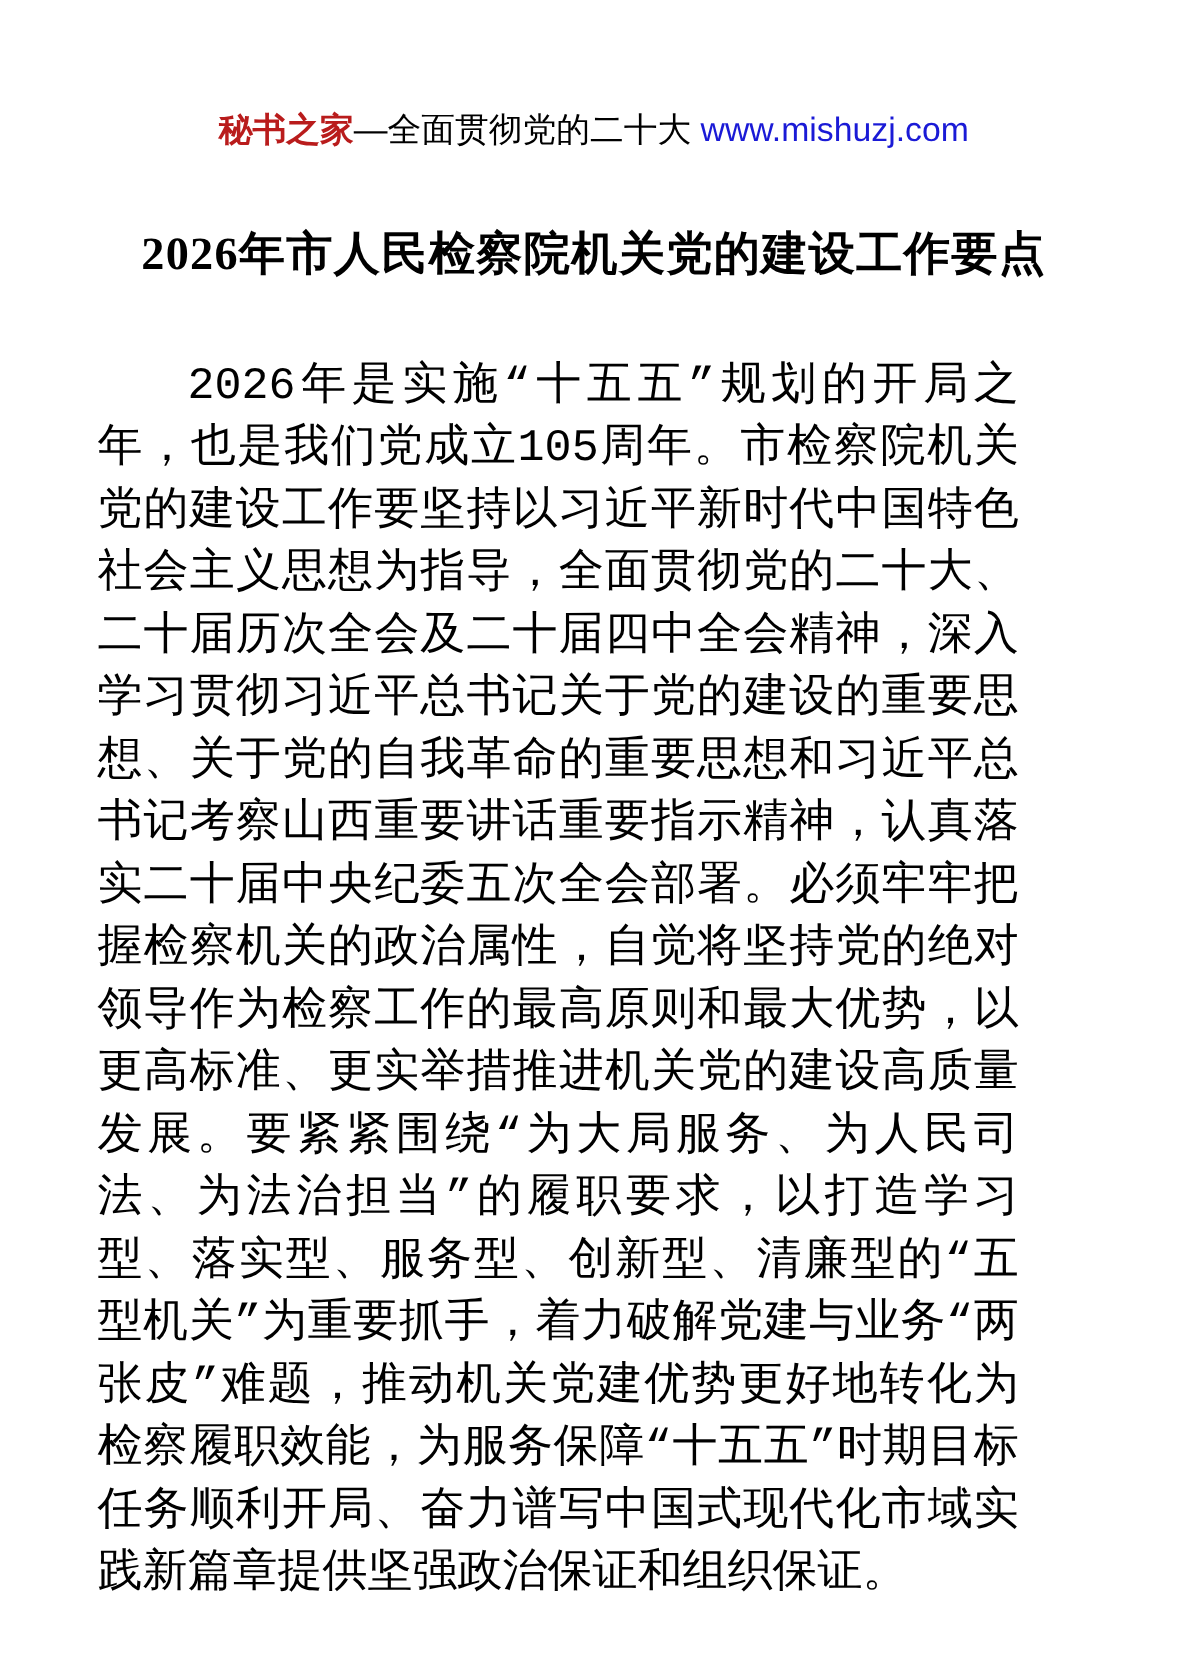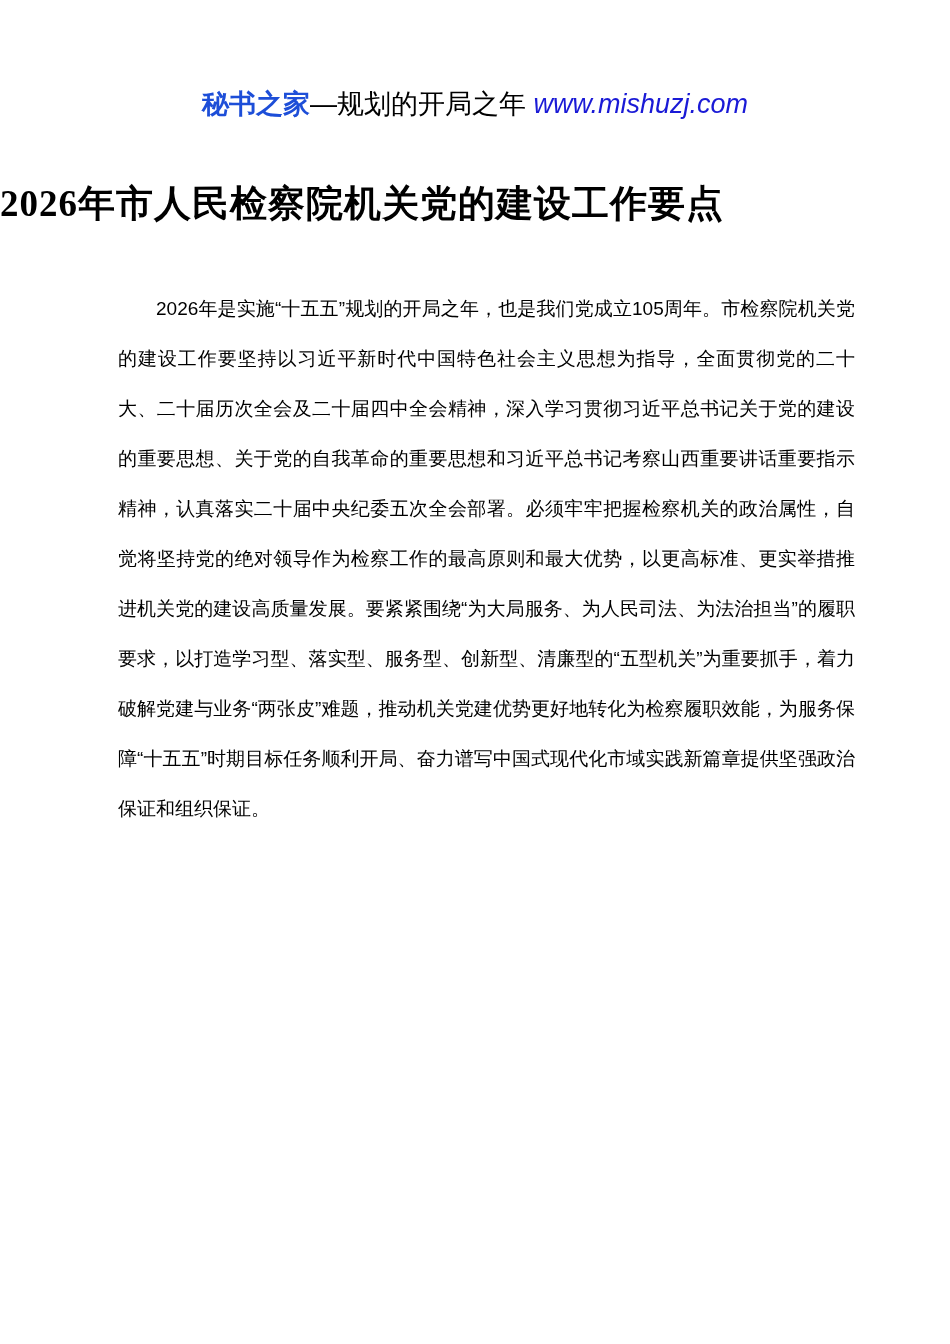--- a/index.html
+++ b/index.html
@@ -18,64 +18,64 @@
   }
   .doc-header {
     padding-top: 84px;
     text-align: center;
     font-family: "Liberation Sans", sans-serif;
     font-size: 27px;
     line-height: 40px;
     white-space: nowrap;
   }
   .brand {
-    color: #1d4ed8;
+    color: #b91c1c;
     font-weight: bold;
   }
   .tagline {
     color: #000000;
   }
   .url {
     color: #1a1ad6;
     font-family: "Liberation Sans", sans-serif;
-    font-style: italic;
   }
   .doc-title {
     margin-top: 56px;
+    text-align: center;
     font-size: 37px;
     line-height: 48px;
     font-weight: bold;
     font-family: "Liberation Serif", serif;
     letter-spacing: 1px;
   }
   .doc-body {
-    margin-left: 118px;
+    margin-left: 78px;
     margin-top: 56px;
     width: 737px;
-    font-size: 19px;
+    font-size: 36px;
     line-height: 50px;
     text-align: justify;
-    font-family: Liberation Sans, sans-serif;
+    font-family: Liberation Mono, monospace;
   }
   .doc-body p {
     margin: 0;
     padding: 0;
     text-indent: 2em;
   }
   .doc-body p.section-heading {
     font-weight: bold;
   }
 </style>
 </head>
 <body>
 
 <div class="page">
 
   <div class="doc-header">
-    <span class="brand">秘书之家</span><span class="tagline">—规划的开局之年 </span><span class="url">www.mishuzj.com</span>
+    <span class="brand">秘书之家</span><span class="tagline">—全面贯彻党的二十大 </span><span class="url">www.mishuzj.com</span>
   </div>
 
   <div class="doc-title">2026年市人民检察院机关党的建设工作要点</div>
 
   <div class="doc-body">
     <p>2026年是实施“十五五”规划的开局之年，也是我们党成立105周年。市检察院机关党的建设工作要坚持以习近平新时代中国特色社会主义思想为指导，全面贯彻党的二十大、二十届历次全会及二十届四中全会精神，深入学习贯彻习近平总书记关于党的建设的重要思想、关于党的自我革命的重要思想和习近平总书记考察山西重要讲话重要指示精神，认真落实二十届中央纪委五次全会部署。必须牢牢把握检察机关的政治属性，自觉将坚持党的绝对领导作为检察工作的最高原则和最大优势，以更高标准、更实举措推进机关党的建设高质量发展。要紧紧围绕“为大局服务、为人民司法、为法治担当”的履职要求，以打造学习型、落实型、服务型、创新型、清廉型的“五型机关”为重要抓手，着力破解党建与业务“两张皮”难题，推动机关党建优势更好地转化为检察履职效能，为服务保障“十五五”时期目标任务顺利开局、奋力谱写中国式现代化市域实践新篇章提供坚强政治保证和组织保证。</p>
   </div>
 
 </div>
 

